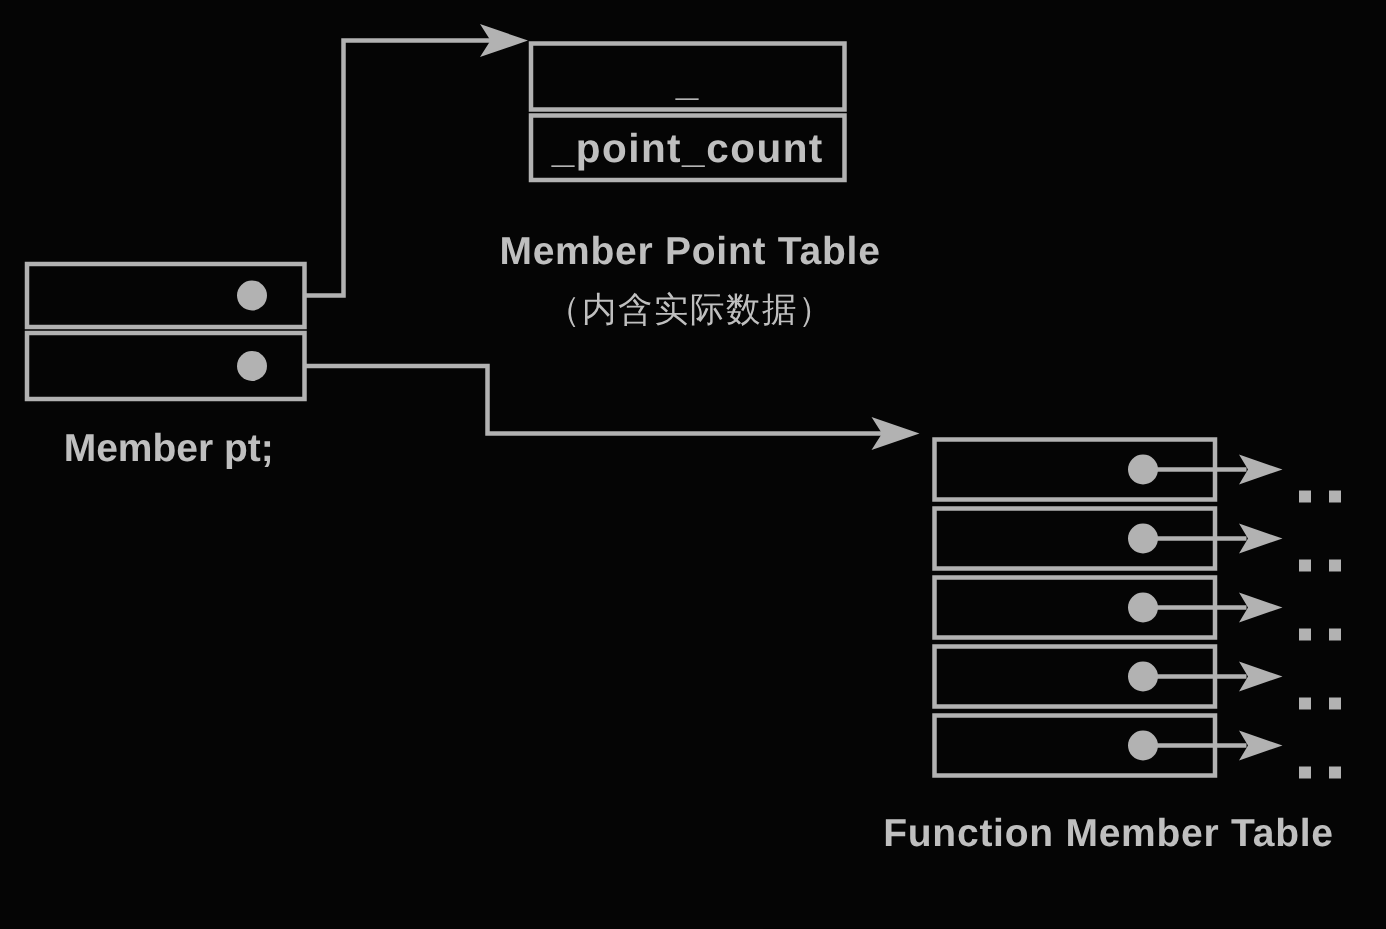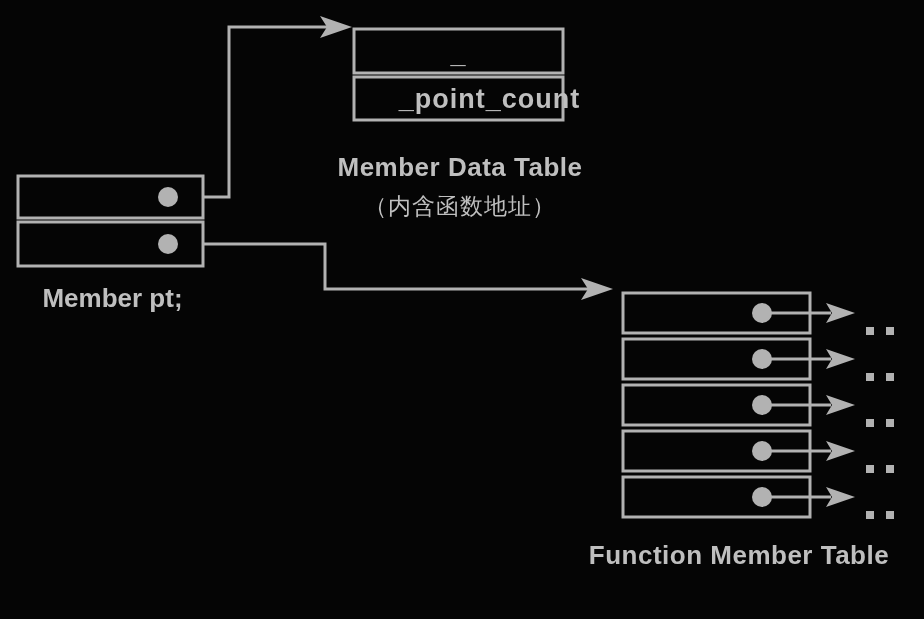--- a/index.html
+++ b/index.html
@@ -34,21 +34,21 @@
   .fn-title        { left: 569px; top: 541px; width: 340px; }
   .fn-subtitle     { left: 540px; top: 574px; width: 340px; }
   .point-caption   { left: 20px;  top: 284px; width: 185px; }
 
   .slot1-text {
     left: 354px; top: 36px; width: 209px; height: 34px;
     display: flex; align-items: flex-end; justify-content: center;
   }
   .slot2-text {
     left: 354px; top: 82px; width: 209px; height: 36px;
-    display: flex; align-items: center; justify-content: center; padding-left: 31px;
+    display: flex; align-items: center; justify-content: center;
   }
 </style>
 </head>
 <body>
 
 <div class="stage">
 
   <svg class="diagram-layer" viewBox="0 0 924 619" xmlns="http://www.w3.org/2000/svg">
 
     <g>
@@ -132,22 +132,22 @@
         </g>
       </g>
 
     </g>
   </svg>
 
   <div class="lbl cell-text slot1-text">_</div>
 
   <div class="lbl cell-text slot2-text">_point_count</div>
 
-  <div class="lbl title-en member-title">Member Data Table</div>
+  <div class="lbl title-en member-title">Member Point Table</div>
 
-  <div class="lbl title-cn member-subtitle">（内含函数地址）</div>
+  <div class="lbl title-cn member-subtitle">（内含实际数据）</div>
 
   <div class="lbl caption point-caption">Member pt;</div>
 
   <div class="lbl title-en fn-title">Function Member Table</div>
 
 
 </div>
 
 </body></html>

